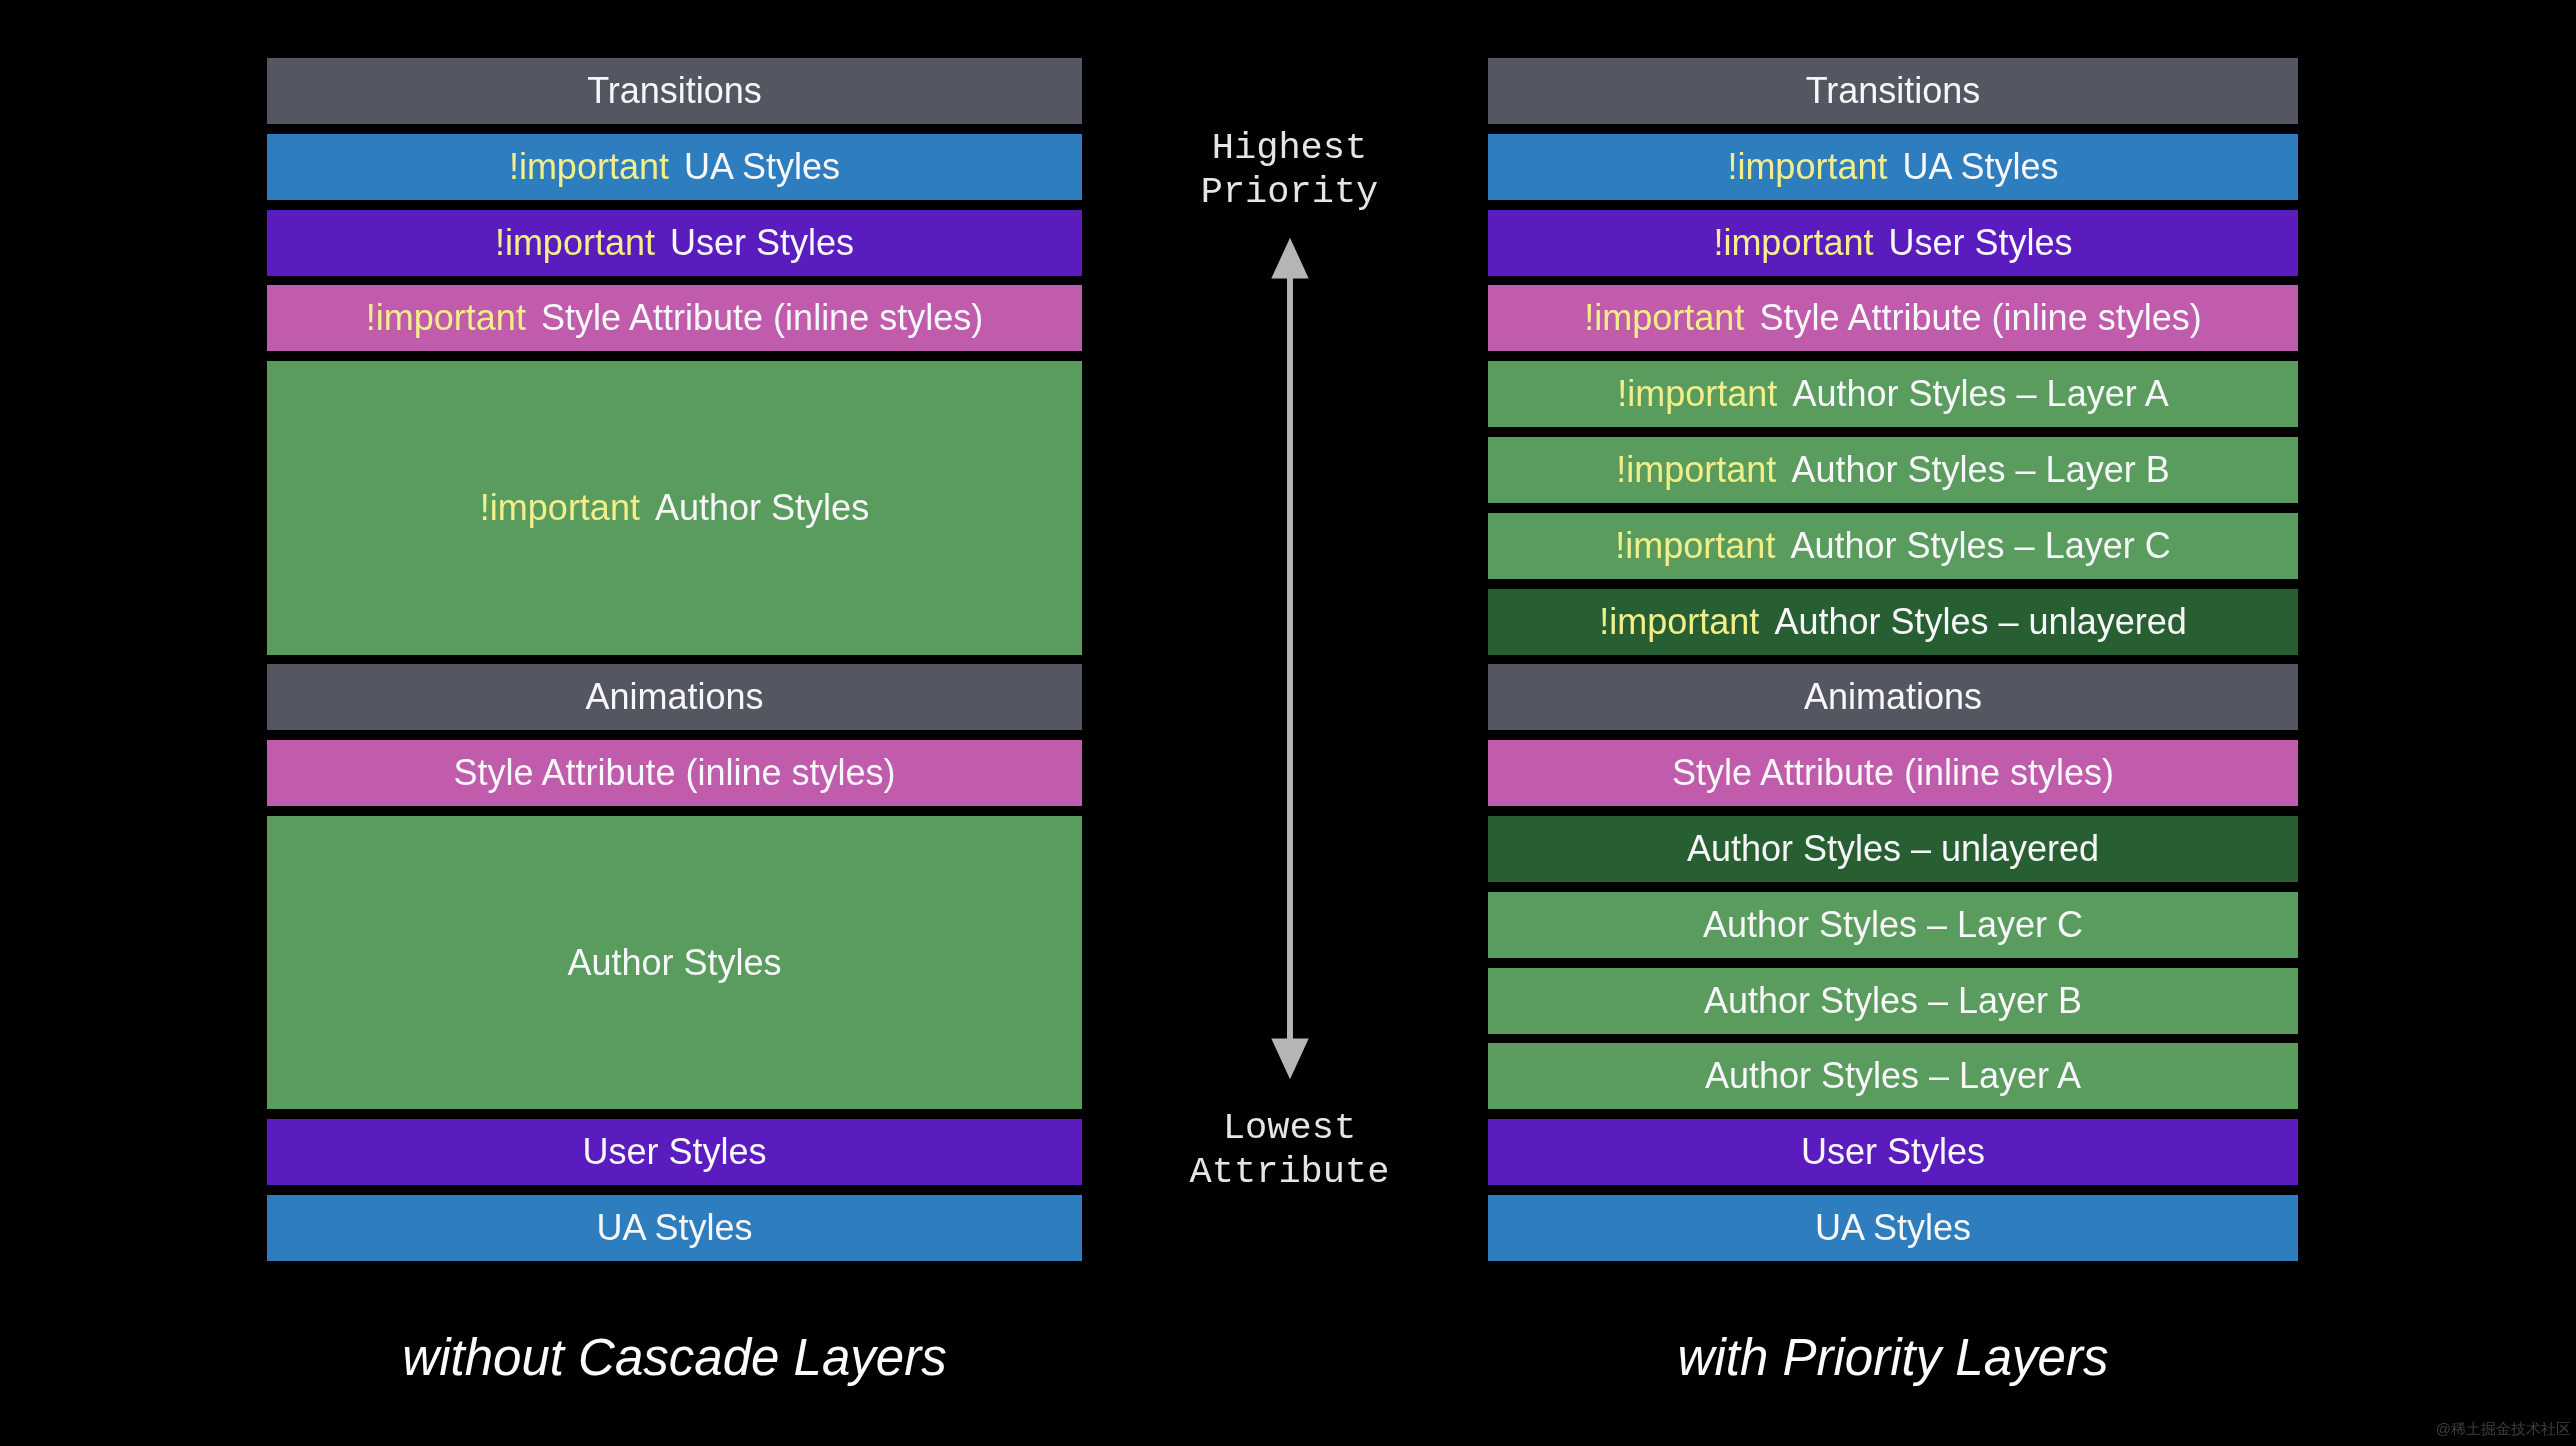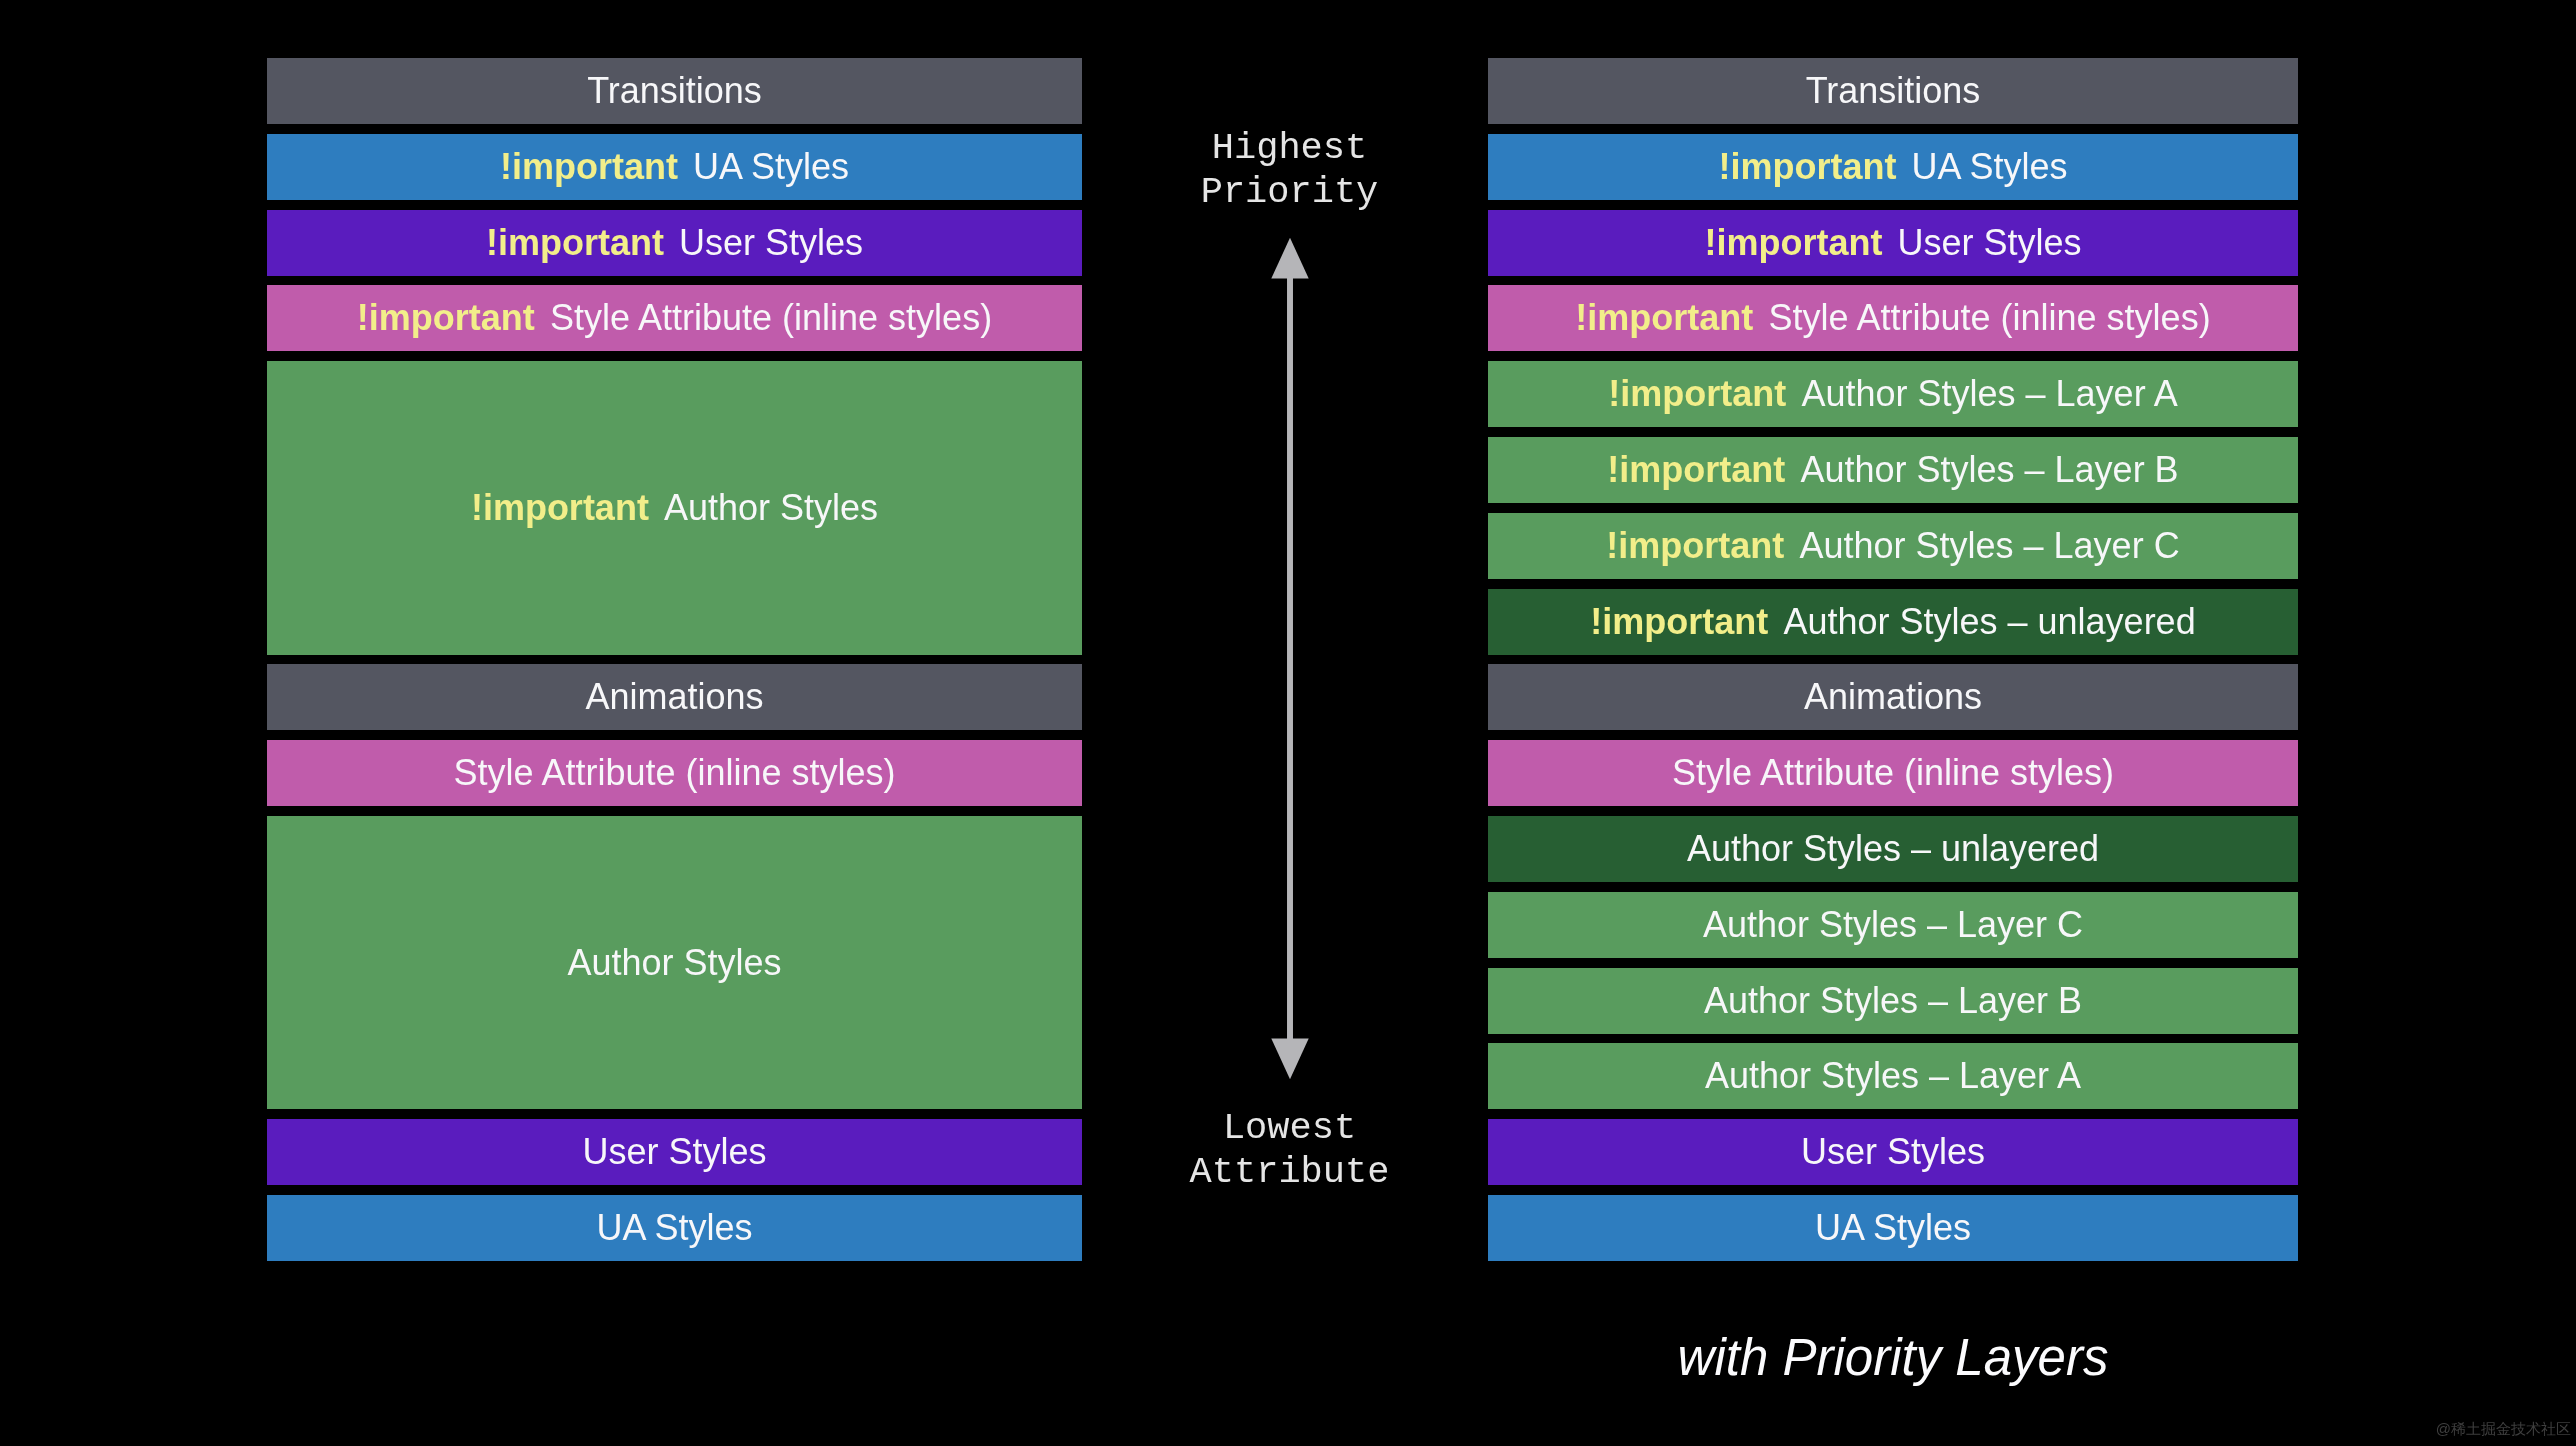--- a/index.html
+++ b/index.html
@@ -30,21 +30,21 @@
     color: #f7f7f9;
     white-space: pre;
   }
   .span4 { grid-row: span 4; }
   .c-gray   { background: #545661; }
   .c-blue   { background: #2e7dbf; }
   .c-purple { background: #5a1cbe; }
   .c-pink   { background: #c05cab; }
   .c-green  { background: #599c5e; }
   .c-dgreen { background: #275f33; }
-  .imp { color: #f2ee8a; margin-right: 0.42em; font-weight: bold; }
+  .imp { color: #f2ee8a; margin-right: 0.42em; }
   .caption {
     position: absolute;
     top: 1319px;
     height: 77px;
     display: flex;
     align-items: center;
     justify-content: center;
     font-style: italic;
     font-size: 51px;
     font-weight: 500;
@@ -115,18 +115,19 @@
     <div class="bar c-gray"><span>Animations</span></div>
     <div class="bar c-pink"><span>Style Attribute (inline styles)</span></div>
     <div class="bar c-dgreen"><span>Author Styles – unlayered</span></div>
     <div class="bar c-green"><span>Author Styles – Layer C</span></div>
     <div class="bar c-green"><span>Author Styles – Layer B</span></div>
     <div class="bar c-green"><span>Author Styles – Layer A</span></div>
     <div class="bar c-purple"><span>User Styles</span></div>
     <div class="bar c-blue"><span>UA Styles</span></div>
   </div>
 
+  <div class="caption caption-left">without Cascade Layers</div>
   <div class="caption caption-right">with Priority Layers</div>
 
   <div class="watermark">@稀土掘金技术社区</div>
 
 </div>
 
 
 </body></html>

